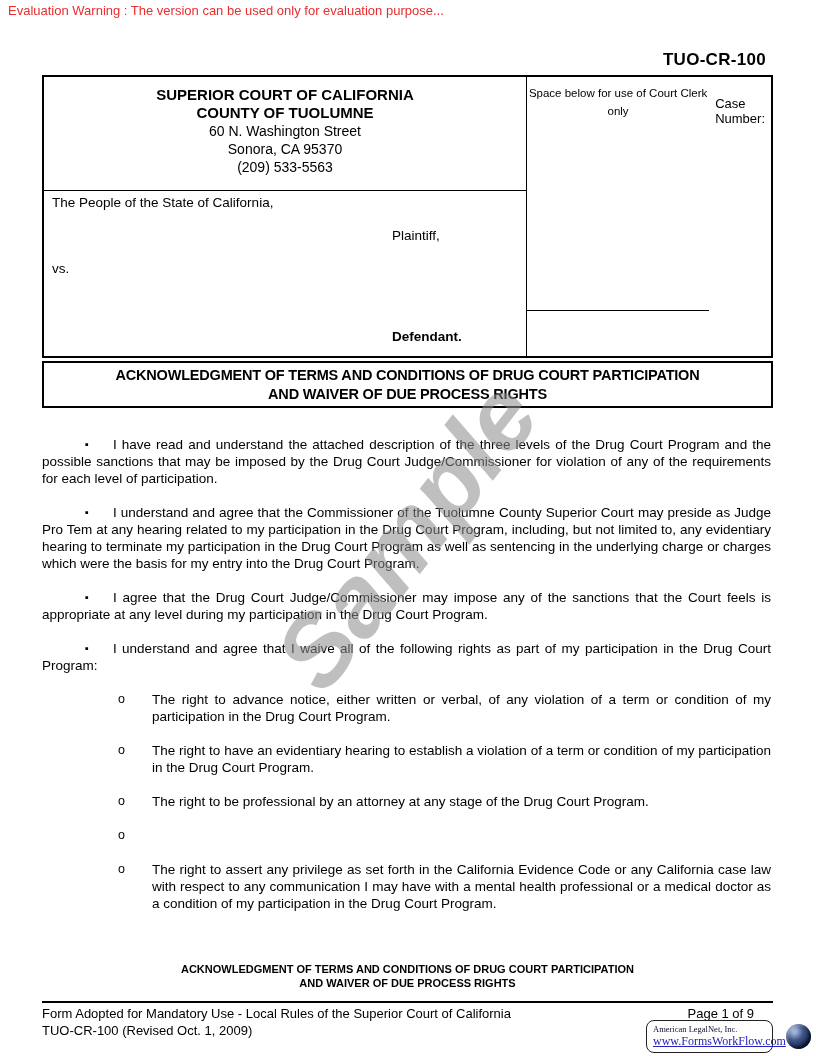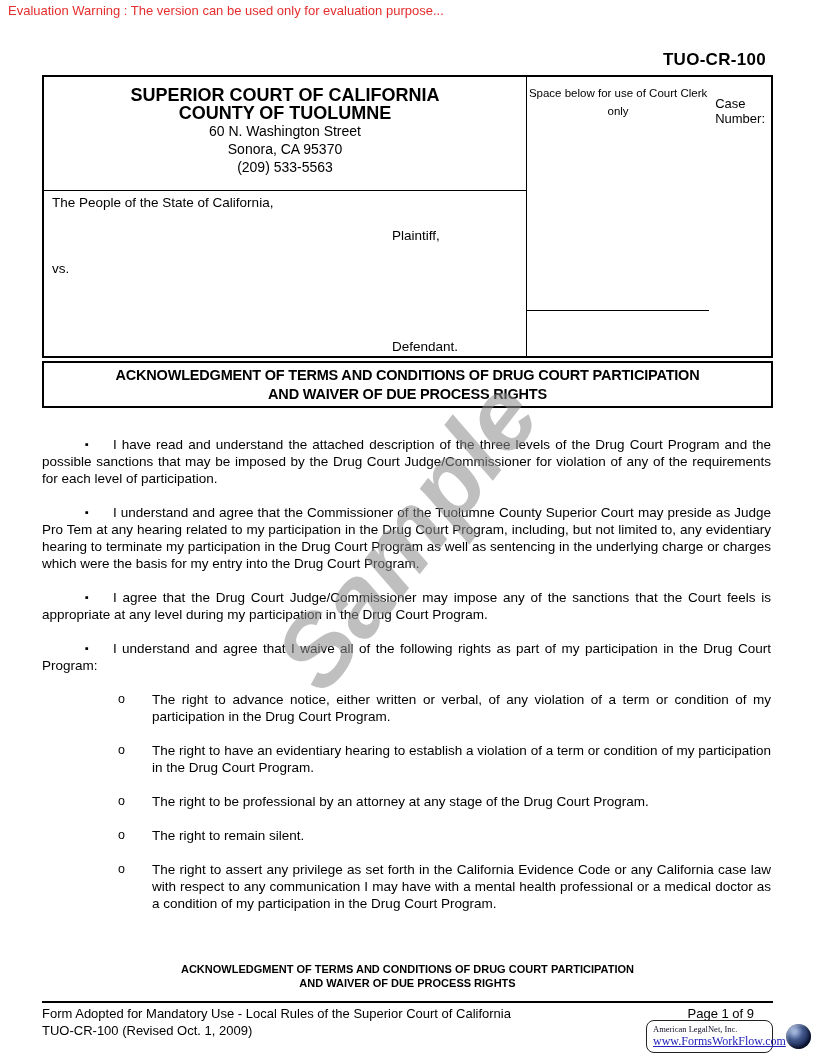--- a/index.html
+++ b/index.html
@@ -18,27 +18,27 @@
     font-size:17px; font-weight:bold; letter-spacing:.3px;
   }
   
   .form-table {
     position:absolute; left:42px; top:75px; width:731px; height:283px;
     border:2px solid #000; display:flex;
   }
   .left-col { width:483px; border-right:1.5px solid #000; display:flex; flex-direction:column; }
   .right-col { flex:1; display:flex; flex-direction:row; }
   .court-cell { height:114px; border-bottom:1.5px solid #000; text-align:center; padding-top:9px; }
-  .court-name, .court-county { font-size:18px; font-weight:bold; line-height:18px; }
+  .court-name, .court-county { font-size:15px; font-weight:bold; line-height:18px; }
   .court-line { font-size:14px; line-height:18px; }
   .party-cell { flex:1; position:relative; font-size:13.5px; }
   .party-people { position:absolute; left:8px; top:4px; }
   .party-plaintiff { position:absolute; left:348px; top:37px; }
   .party-vs { position:absolute; left:8px; top:70px; }
-  .party-defendant { position:absolute; left:348px; top:148px; }
+  .party-defendant { position:absolute; left:348px; top:138px;font-weight:bold; }
   .clerk-cell { height:234px; border-bottom:1.5px solid #000; text-align:center; padding-top:6px; }
   .clerk-label { font-size:11.5px; }
   .case-cell { flex:1; padding:3px 6px; font-size:13px;margin-top:16px; }
   
   .title-banner {
     position:absolute; left:42px; top:361px; width:731px; height:47px;
     border:2px solid #000; text-align:center; padding-top:3px;
     font-weight:bold; font-size:14.5px; line-height:19px; letter-spacing:-0.2px;
   }
   
@@ -132,21 +132,20 @@
     <div class="sub-item">
       <span class="ob">o</span>
       <span class="txt">The right to have an evidentiary hearing to establish a violation of a term or condition of my participation in the Drug Court Program.</span>
     </div>
     <div class="sub-item">
       <span class="ob">o</span>
       <span class="txt">The right to be professional by an attorney at any stage of the Drug Court Program.</span>
     </div>
     <div class="sub-item">
       <span class="ob">o</span>
-      <span class="txt">The right to remain silent.</span>
     </div>
     <div class="sub-item">
       <span class="ob">o</span>
       <span class="txt">The right to assert any privilege as set forth in the California Evidence Code or any California case law with respect to any communication I may have with a mental health professional or a medical doctor as a condition of my participation in the Drug Court Program.</span>
     </div>
   </div>
 
   <div class="watermark">Sample</div>
 
   <div class="footer-title">

